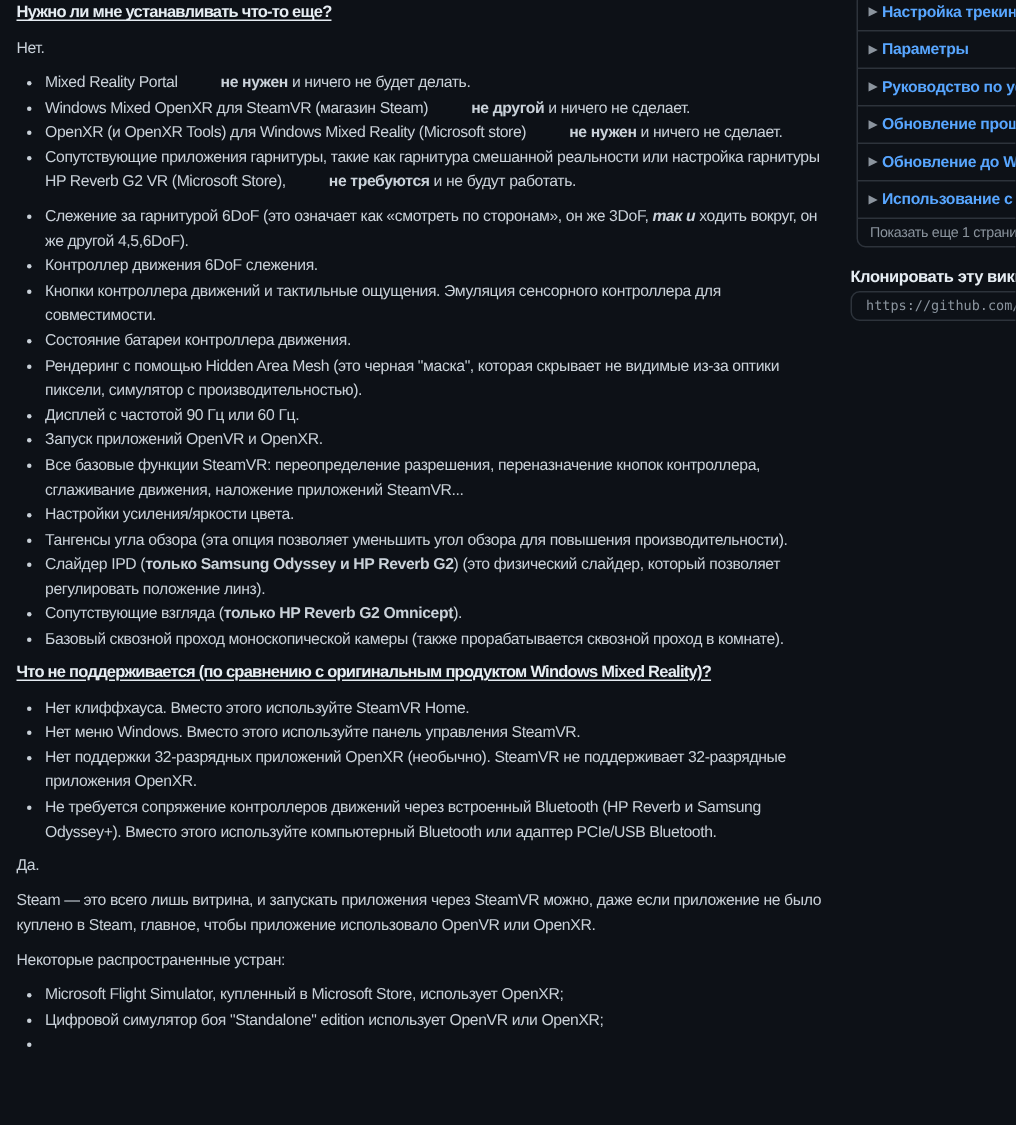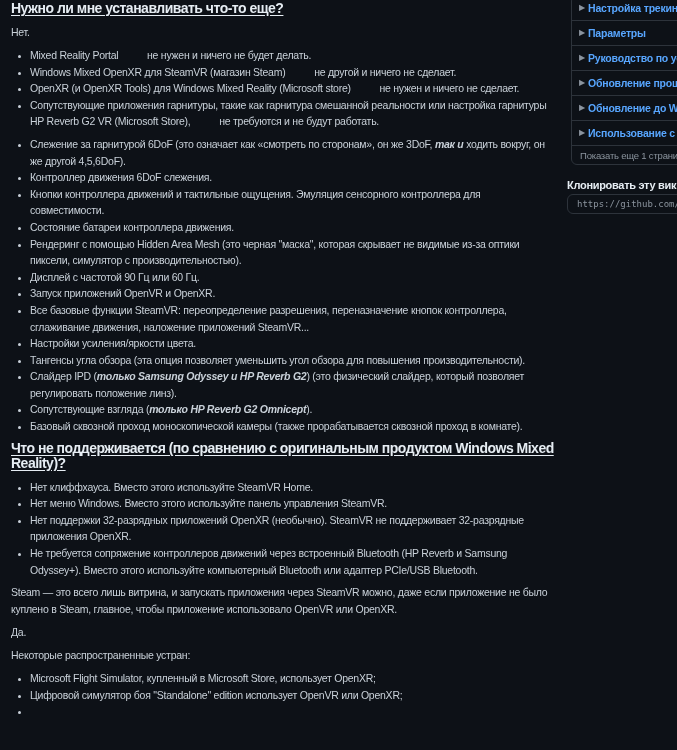--- a/index.html
+++ b/index.html
@@ -8,32 +8,32 @@
     background:#0d1117;
     font-family:"Liberation Sans","DejaVu Sans",sans-serif;
     -webkit-font-smoothing:antialiased;
   }
   
   .main{
     position:absolute;left:11px;top:1px;width:543px;
     color:#c9d1d9;font-size:10.5px;letter-spacing:-0.25px;
   }
   .main h2{
-    margin:6px 0 8px 0;font-size:14px;line-height:15px;letter-spacing:-0.5px;
+    margin:6px 0 8px 0;font-size:11px;line-height:15px;letter-spacing:-0.5px;
     font-weight:700;color:#e6edf3;text-decoration:underline;
     text-underline-offset:2px;
   }
   .main h2:first-child{margin-top:0;}
   .main p{margin:0 0 6px 0;line-height:17px;}
   .main ul{margin:0 0 6px 0;padding:0 0 0 19px;}
   .main li{line-height:16.6px;margin:0;}
   .main li::marker{color:#c9d1d9;font-size:9px;}
-  .run-b{font-weight:400;padding-left:26px;}
+  .run-b{font-weight:700;padding-left:26px;}
   .run-i{font-style:italic;font-weight:bold;}
-  .run-bi{font-weight:700;font-style:italic;}
+  .run-bi{font-weight:700;}
   
   .sidebar-pages{
     position:absolute;left:571px;top:-5px;width:140px;
     border:1px solid #2d333b;border-radius:6px;background:#0d1117;
     overflow:hidden;
   }
   .sb-row{
     height:24px;border-bottom:1px solid #2d333b;
     display:flex;align-items:center;padding-left:7px;box-sizing:content-box;
     cursor:pointer;
@@ -89,22 +89,22 @@
       <li><span class="">Сопутствующие взгляда (</span><span class="run-bi">только HP Reverb G2 Omnicept</span><span class="">).</span></li>
       <li><span class="">Базовый сквозной проход моноскопической камеры (также прорабатывается сквозной проход в комнате).</span></li>
     </ul>
     <h2>Что не поддерживается (по сравнению с оригинальным продуктом Windows Mixed Reality)?</h2>
     <ul>
       <li><span class="">Нет клиффхауса. Вместо этого используйте SteamVR Home.</span></li>
       <li><span class="">Нет меню Windows. Вместо этого используйте панель управления SteamVR.</span></li>
       <li><span class="">Нет поддержки 32-разрядных приложений OpenXR (необычно). SteamVR не поддерживает 32-разрядные приложения OpenXR.</span></li>
       <li><span class="">Не требуется сопряжение контроллеров движений через встроенный Bluetooth (HP Reverb и Samsung Odyssey+). Вместо этого используйте компьютерный Bluetooth или адаптер PCIe/USB Bluetooth.</span></li>
     </ul>
+    <p><span class="">Да.</span></p>
     <p><span class="">Steam — это всего лишь витрина, и запускать приложения через SteamVR можно, даже если приложение не было куплено в Steam, главное, чтобы приложение использовало OpenVR или OpenXR.</span></p>
-    <p><span class="">Да.</span></p>
     <p><span class="">Некоторые распространенные устран:</span></p>
     <ul>
       <li><span class="">Microsoft Flight Simulator, купленный в Microsoft Store, использует OpenXR;</span></li>
       <li><span class="">Цифровой симулятор боя "Standalone" edition использует OpenVR или OpenXR;</span></li>
       <li></li>
     </ul>
   </div>
 
 <div class="sidebar-pages">
     <div class="sb-row">

